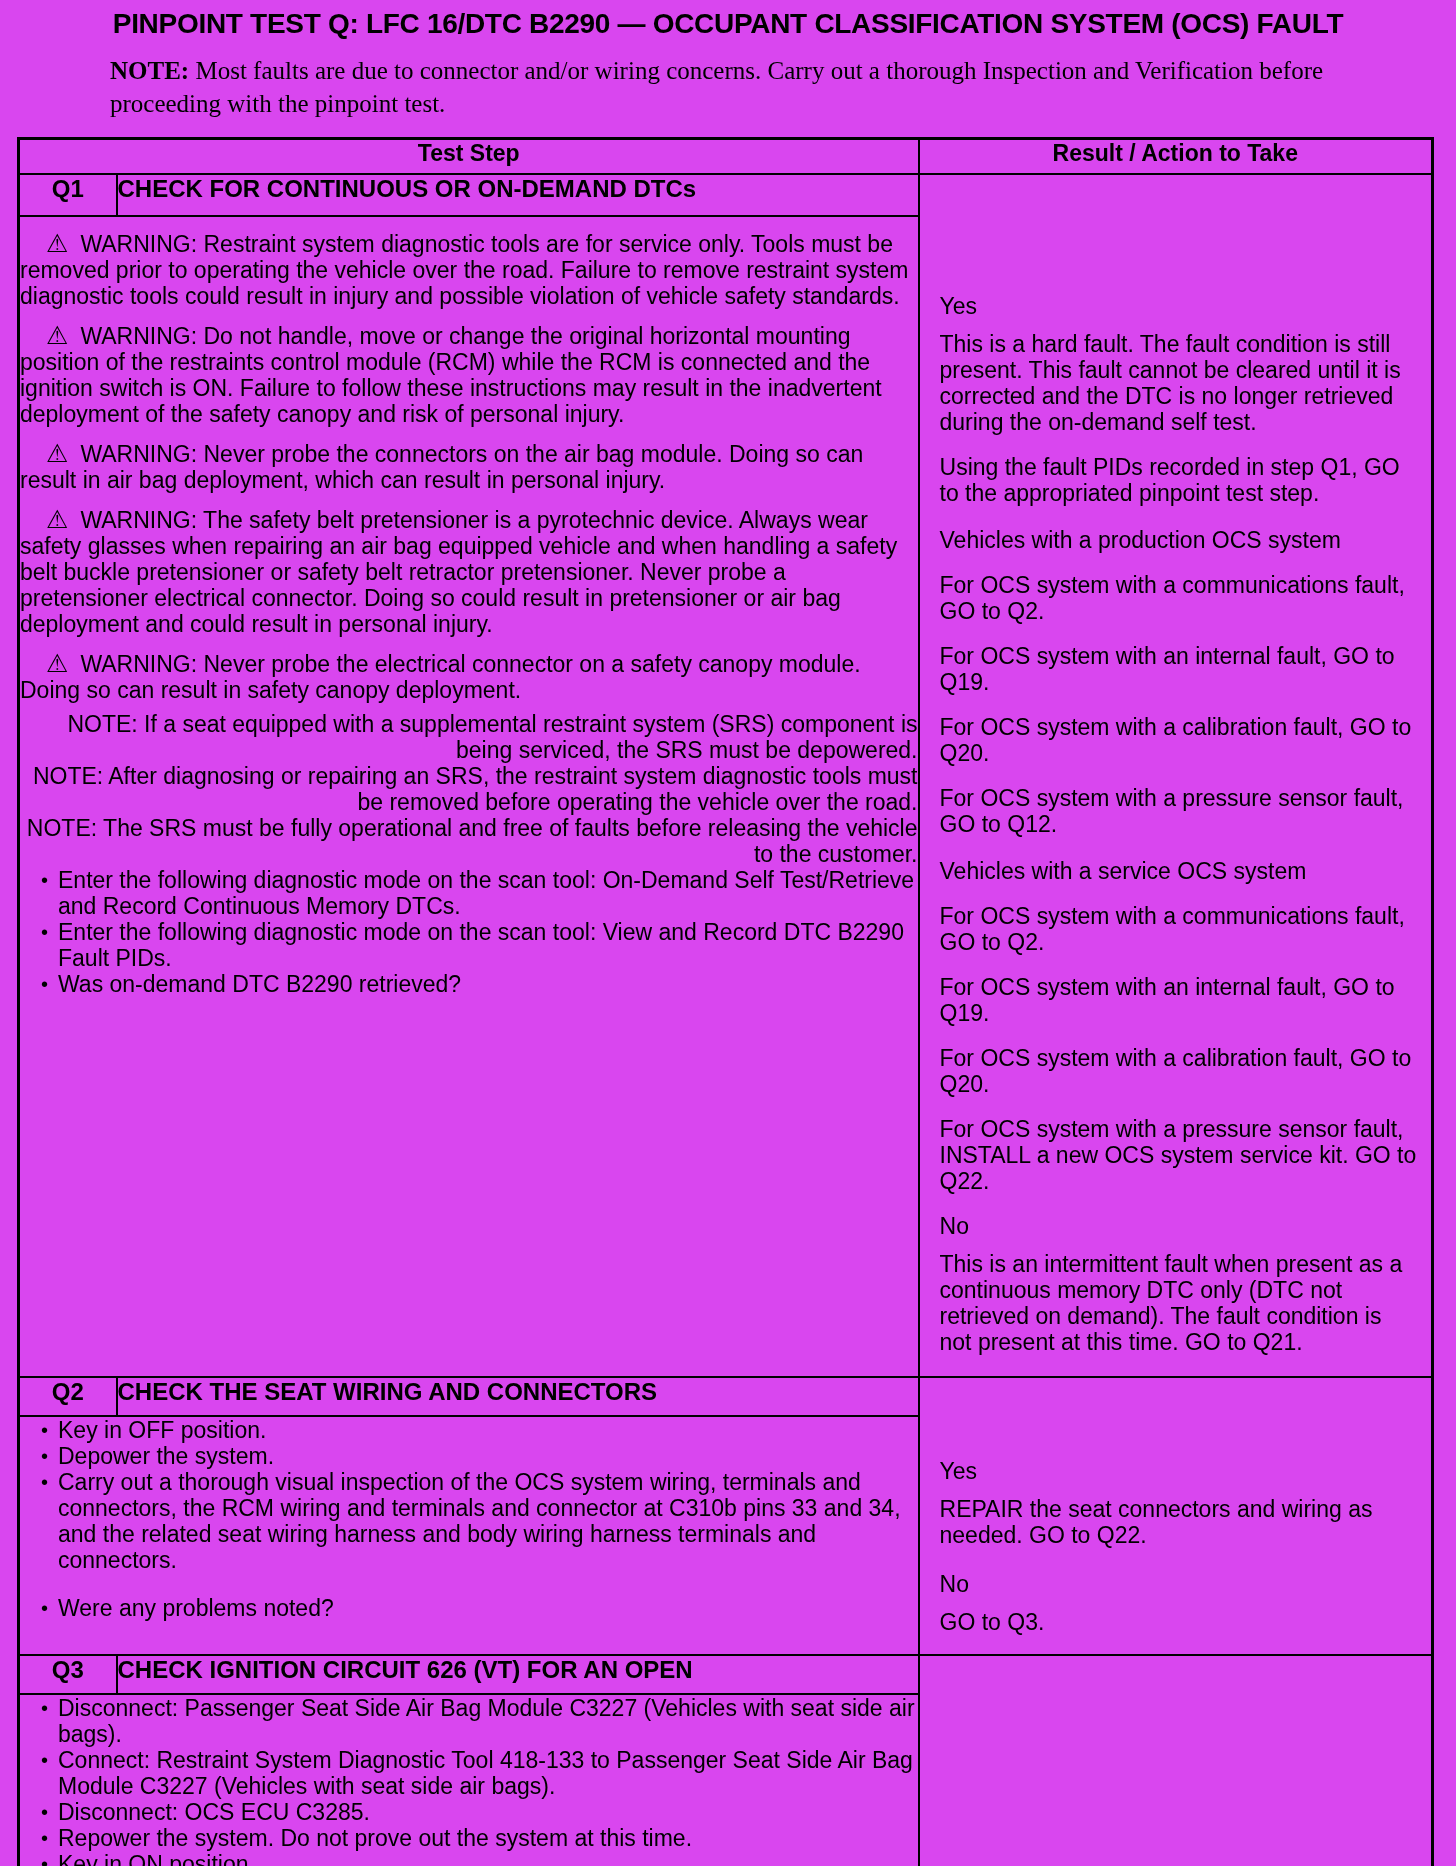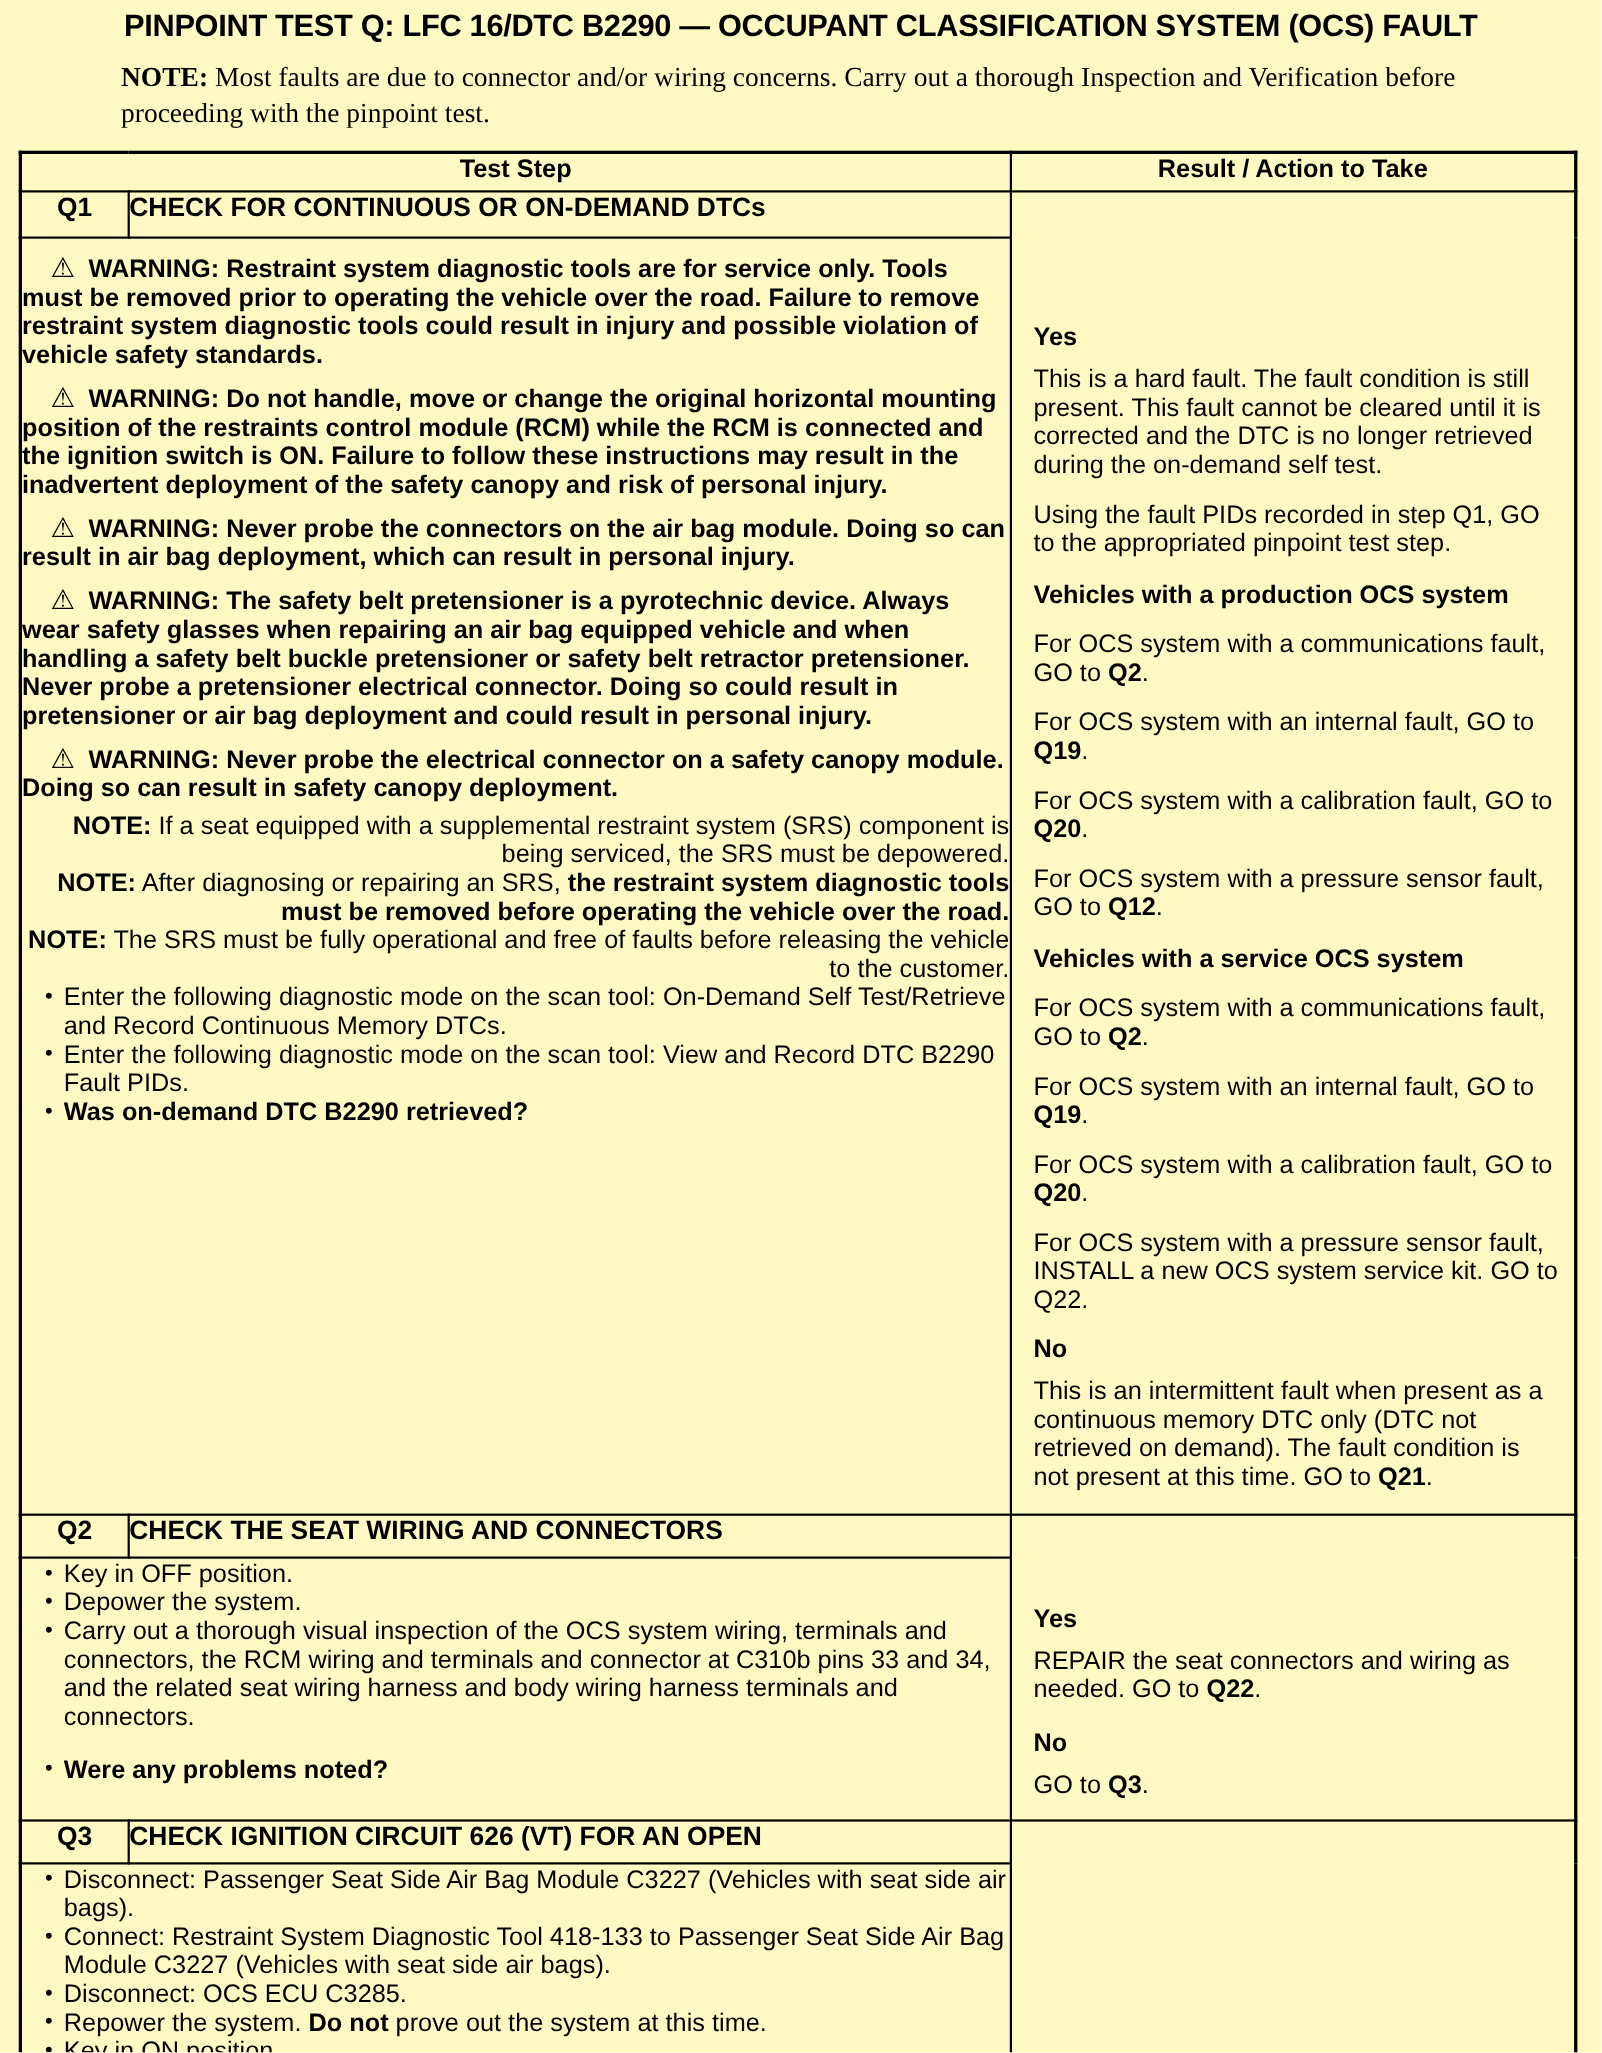--- a/index.html
+++ b/index.html
@@ -1,17 +1,17 @@
 <!DOCTYPE html>
 <html><head>
 <meta charset="utf-8">
 <style>
   html,body{margin:0;padding:0;background:#fff;}
   .page{
-    width:1456px;height:1866px;background:#fef9c3;color:#000;
+    width:1456px;height:1866px;background:#d946ef;color:#000;
     position:relative;overflow:hidden;
     font-family:"Liberation Sans","DejaVu Sans",sans-serif;
   }
   .page-title{
     padding-top:8px;text-align:center;
     font-size:28px;font-weight:bold;letter-spacing:-0.3px;
   }
   .page-note{
     margin:14px 130px 0 110px;
     font-family:"Liberation Serif","DejaVu Serif",serif;
@@ -53,21 +53,21 @@
   .bullet-marker{flex:none;width:38px;padding-left:21px;box-sizing:border-box;font-size:20px;}
   .bullet-text{flex:1;}
   .blk-answer{font-weight:bold;margin:0;}
   .rq1 .blk-answer:not(:first-child){margin-top:auto;}
   .rq2 .blk-answer:not(:first-child){margin-top:4px;}
   .blk-para{margin:0 0 7px;}
   .blk-subhead{font-weight:bold;margin:2px 0 7px;}
   .continued{
     position:absolute;right:10px;bottom:0;font-size:24px;
   }
-  b{font-weight:bold;}
+  b{font-weight:normal;}
 </style>
 </head>
 <body>
 
 <div class="page">
 
   <div class="page-title">PINPOINT TEST Q: LFC 16/DTC B2290 — OCCUPANT CLASSIFICATION SYSTEM (OCS) FAULT</div>
 
   <div class="page-note">
     <span class="note-label">NOTE:</span><span> Most faults are due to connector and/or wiring concerns. Carry out a thorough Inspection and Verification before proceeding with the pinpoint test.</span>

